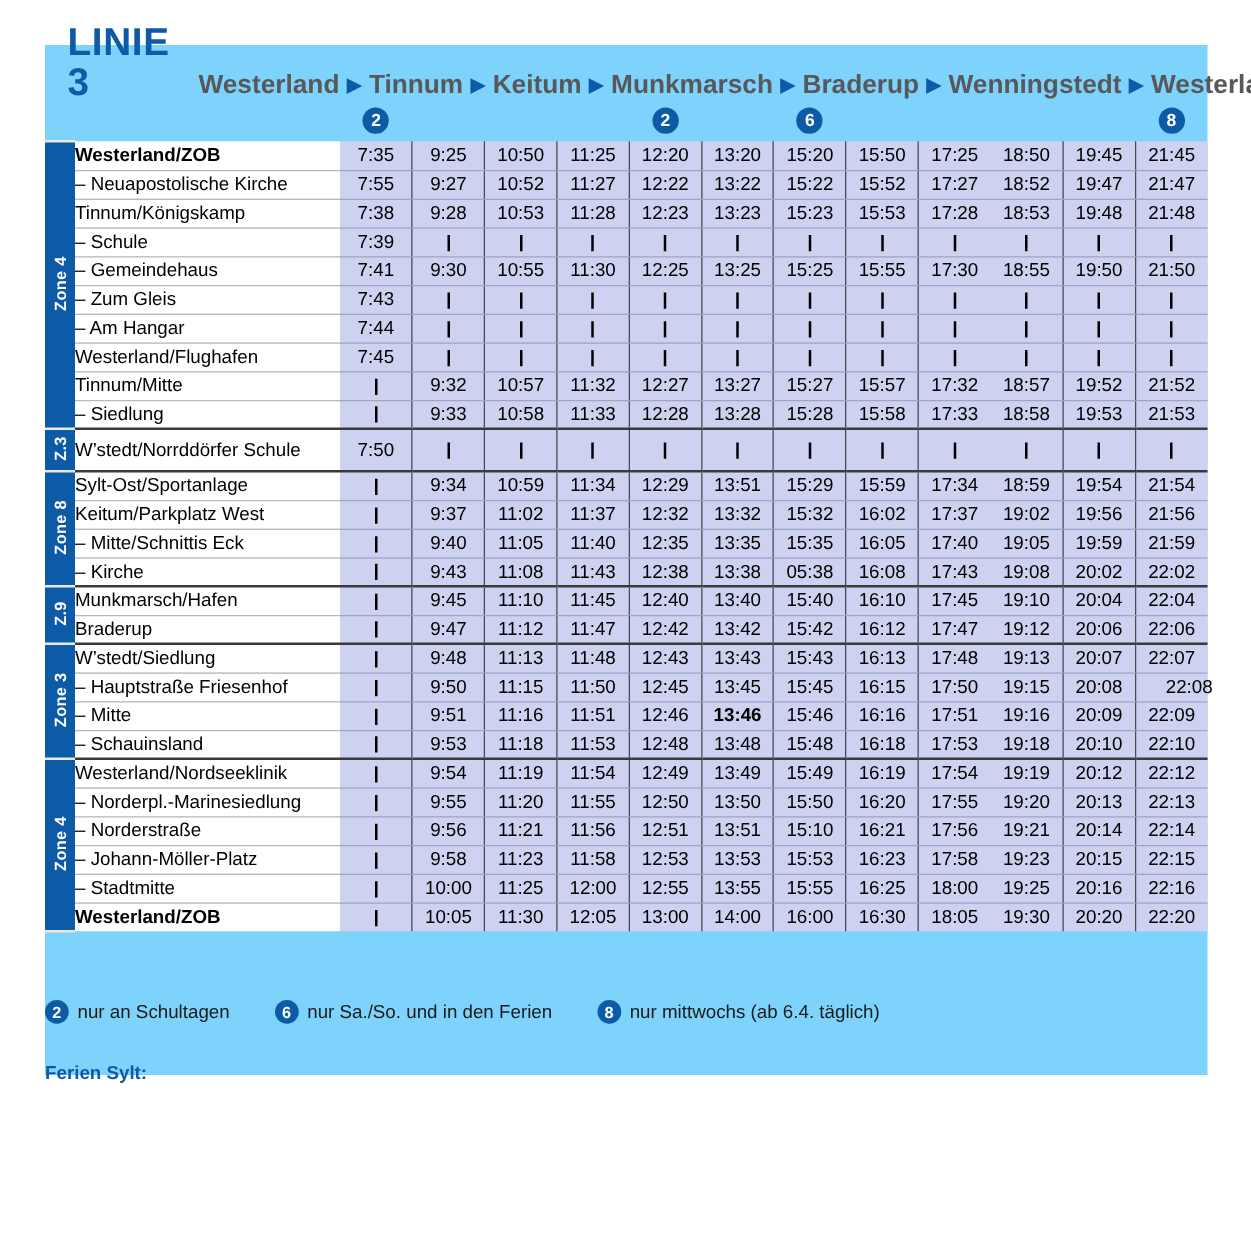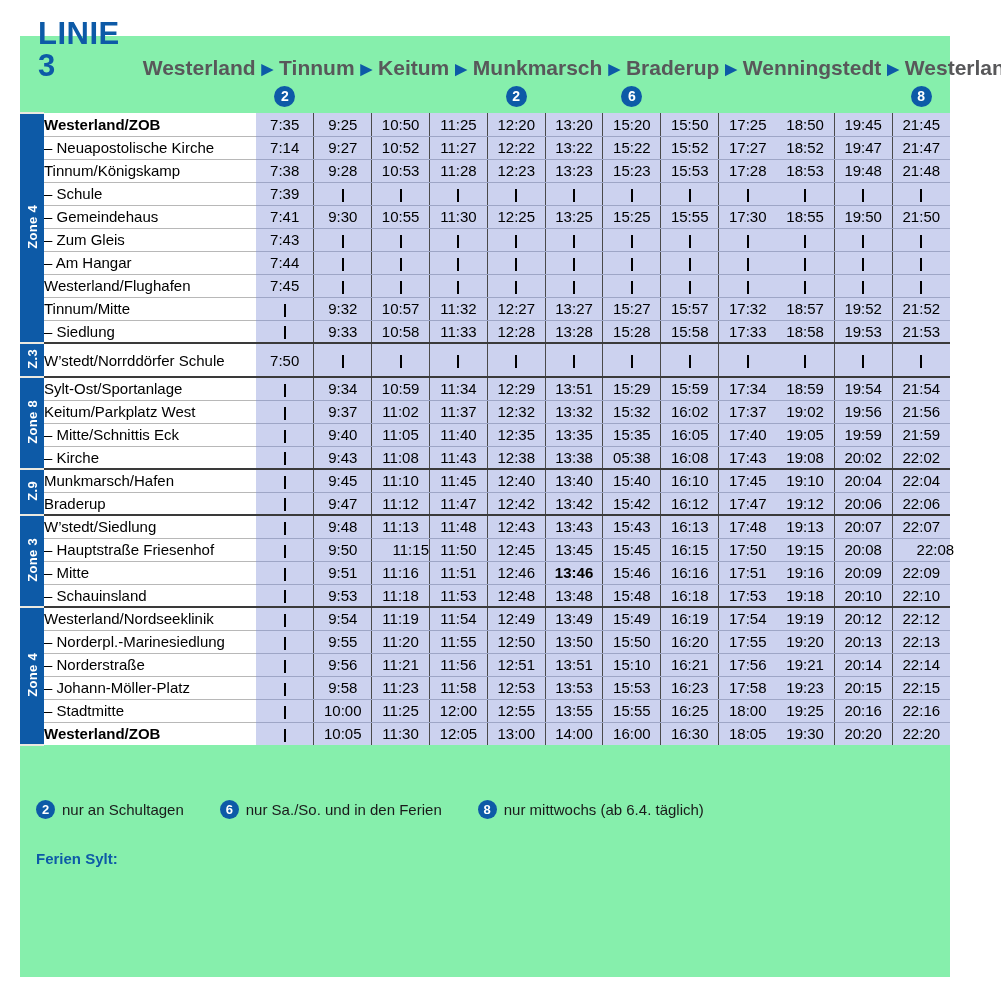--- a/index.html
+++ b/index.html
@@ -12,25 +12,25 @@
     overflow: hidden;
   }
   #root {
     position: relative;
     width: 1001px;
     height: 1001px;
     background: #ffffff;
   }
   .panel {
     position: absolute;
-    left: 20px;
+    left: 36px;
     top: 36px;
     width: 930px;
-    height: 941px;
-    background: #86efac;
+    height: 824px;
+    background: #7dd3fc;
   }
 
   
   .hdr {
     position: absolute;
     left: 0; top: 0;
     width: 930px;
     height: 46px;
     display: flex;
     align-items: flex-end;
@@ -249,21 +249,21 @@
             <td class="timecell" style="width: 57.8333px;">13:20</td>
             <td class="timecell" style="width: 57.8333px;">15:20</td>
             <td class="timecell" style="width: 57.8333px;">15:50</td>
             <td class="timecell nosep" style="width: 57.8333px;">17:25</td>
             <td class="timecell" style="width: 57.8333px;">18:50</td>
             <td class="timecell" style="width: 57.8333px;">19:45</td>
             <td class="timecell last" style="width: 57.8333px;">21:45</td>
           </tr>
           <tr>
             <td class="stopcell">– Neuapostolische Kirche</td>
-            <td class="timecell" style="width: 57.8333px;">7:14</td>
+            <td class="timecell" style="width: 57.8333px;">7:55</td>
             <td class="timecell" style="width: 57.8333px;">9:27</td>
             <td class="timecell" style="width: 57.8333px;">10:52</td>
             <td class="timecell" style="width: 57.8333px;">11:27</td>
             <td class="timecell" style="width: 57.8333px;">12:22</td>
             <td class="timecell" style="width: 57.8333px;">13:22</td>
             <td class="timecell" style="width: 57.8333px;">15:22</td>
             <td class="timecell" style="width: 57.8333px;">15:52</td>
             <td class="timecell nosep" style="width: 57.8333px;">17:27</td>
             <td class="timecell" style="width: 57.8333px;">18:52</td>
             <td class="timecell" style="width: 57.8333px;">19:47</td>
@@ -510,21 +510,21 @@
             <td class="timecell" style="width: 57.8333px;">16:13</td>
             <td class="timecell nosep" style="width: 57.8333px;">17:48</td>
             <td class="timecell" style="width: 57.8333px;">19:13</td>
             <td class="timecell" style="width: 57.8333px;">20:07</td>
             <td class="timecell last" style="width: 57.8333px;">22:07</td>
           </tr>
           <tr>
             <td class="stopcell">– Hauptstraße Friesenhof</td>
             <td class="timecell" style="width: 57.8333px;"><span class="bar"></span></td>
             <td class="timecell" style="width: 57.8333px;">9:50</td>
-            <td class="timecell" style="width: 57.8333px; text-align: right;">11:15</td>
+            <td class="timecell" style="width: 57.8333px;">11:15</td>
             <td class="timecell" style="width: 57.8333px;">11:50</td>
             <td class="timecell" style="width: 57.8333px;">12:45</td>
             <td class="timecell" style="width: 57.8333px;">13:45</td>
             <td class="timecell" style="width: 57.8333px;">15:45</td>
             <td class="timecell" style="width: 57.8333px;">16:15</td>
             <td class="timecell nosep" style="width: 57.8333px;">17:50</td>
             <td class="timecell" style="width: 57.8333px;">19:15</td>
             <td class="timecell" style="width: 57.8333px;">20:08</td>
             <td class="timecell last" style="width: 57.8333px; padding-left: 24px;">22:08</td>
           </tr>

